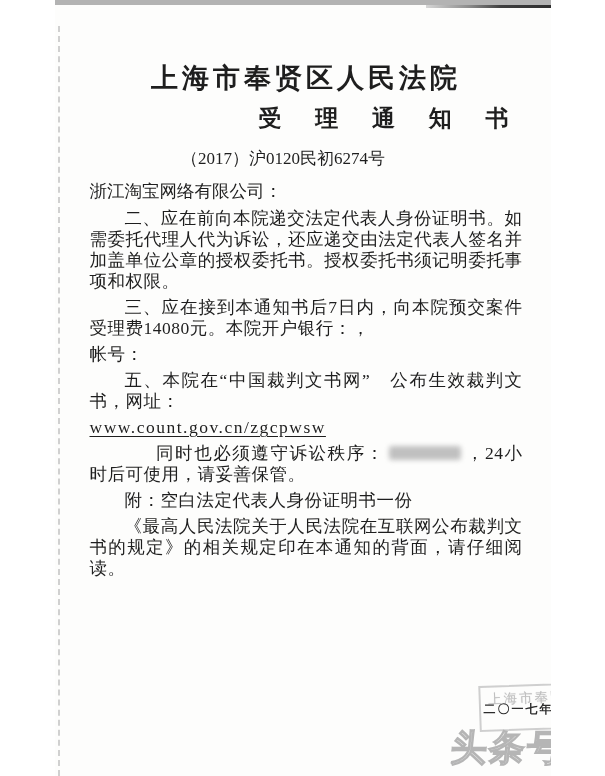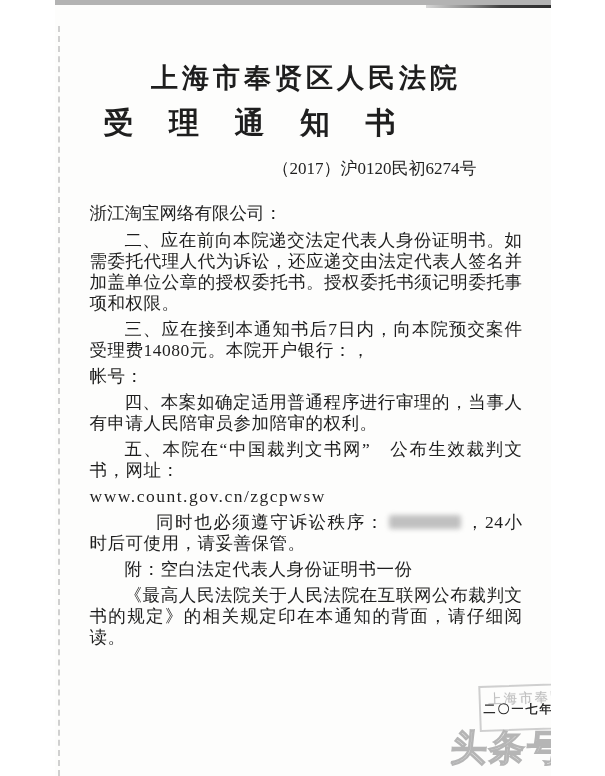--- a/index.html
+++ b/index.html
@@ -30,43 +30,43 @@
   
   .content { position: absolute; left: 35px; right: 28px; top: 0; }
   .court-name {
     margin-top: 60px;
     text-align: center;
     font-size: 27px; font-weight: bold;
     letter-spacing: 4px;
   }
   .doc-title {
     margin-top: 7px;
-    text-align: left;
-    font-size: 30px; font-weight: bold;
+    text-align: right;
+    font-size: 23px; font-weight: bold;
     letter-spacing: 14px;
     text-indent: 14px;
   }
   .case-number {
     margin-top: 13px;
-    text-align: right;
+    text-align: center;
     padding-right: 46px;
     font-size: 17px;
   }
-  .addressee { margin-top: 21px; font-size: 17.5px; }
+  .addressee { margin-top: 9px; font-size: 17.5px; }
   .para {
     font-size: 17.5px;
     line-height: 21px;
     margin-top: 5px;
     text-align: justify;
     letter-spacing: 0.5px;
   }
   .indent       { text-indent: 2em; }
   .indent-wide  { text-indent: 3.8em; }
   .indent-small { text-indent: 1.7em; }
-  .underline { text-underline-offset: 3px; }
+  .underline { text-decoration: underline; text-underline-offset: 3px; }
   .url-line { letter-spacing: 1.5px; }
   .redaction {
     display: inline-block;
     background: #c0c0c0;
     filter: blur(2.5px);
     border-radius: 3px;
     height: 14px;
     vertical-align: -1px;
   }
   .redaction-name { width: 42px; margin: 0 2px; }
@@ -121,21 +121,20 @@
     <div class="addressee">浙江淘宝网络有限公司：</div>
 
 
 
     <p class="para indent">二、应在前向本院递交法定代表人身份证明书。如需委托代理人代为诉讼，还应递交由法定代表人签名并加盖单位公章的授权委托书。授权委托书须记明委托事项和权限。</p>
 
     <p class="para indent">三、应在接到本通知书后7日内，向本院预交案件受理费14080元。本院开户银行：，</p>
 
     <p class="para">帐号：</p>
 
-    <p class="para indent">四、本案如确定适用普通程序进行审理的，当事人有申请人民陪审员参加陪审的权利。</p>
 
     <p class="para indent">五、本院在“中国裁判文书网”　公布生效裁判文书，网址：</p>
 
     <p class="para underline url-line">www.count.gov.cn/zgcpwsw</p>
 
 
     <p class="para indent-wide"><span>同时也必须遵守诉讼秩序：</span><span class="redaction redaction-password"></span><span>，24小时后可使用，请妥善保管。</span></p>
 
     <p class="para indent">附：空白法定代表人身份证明书一份</p>
 

